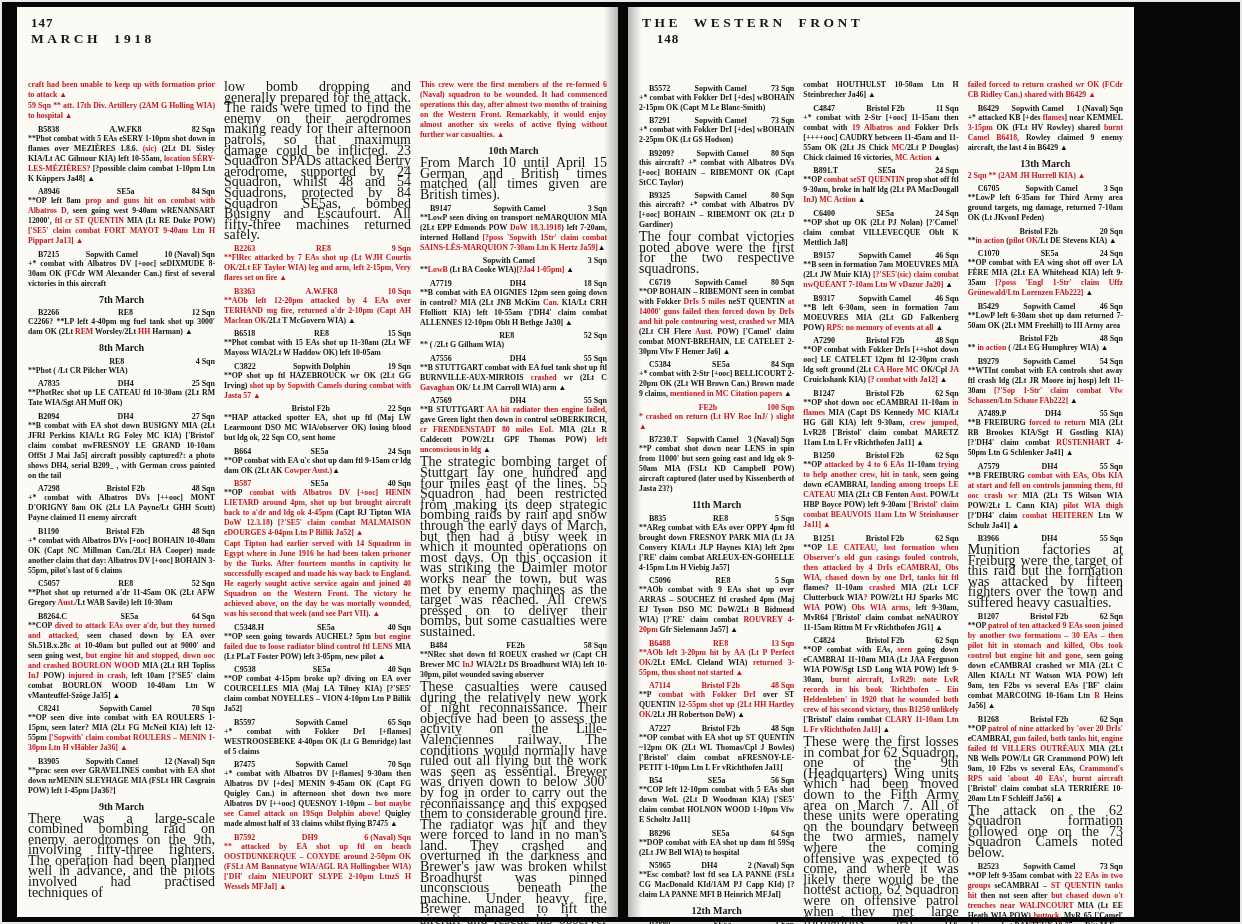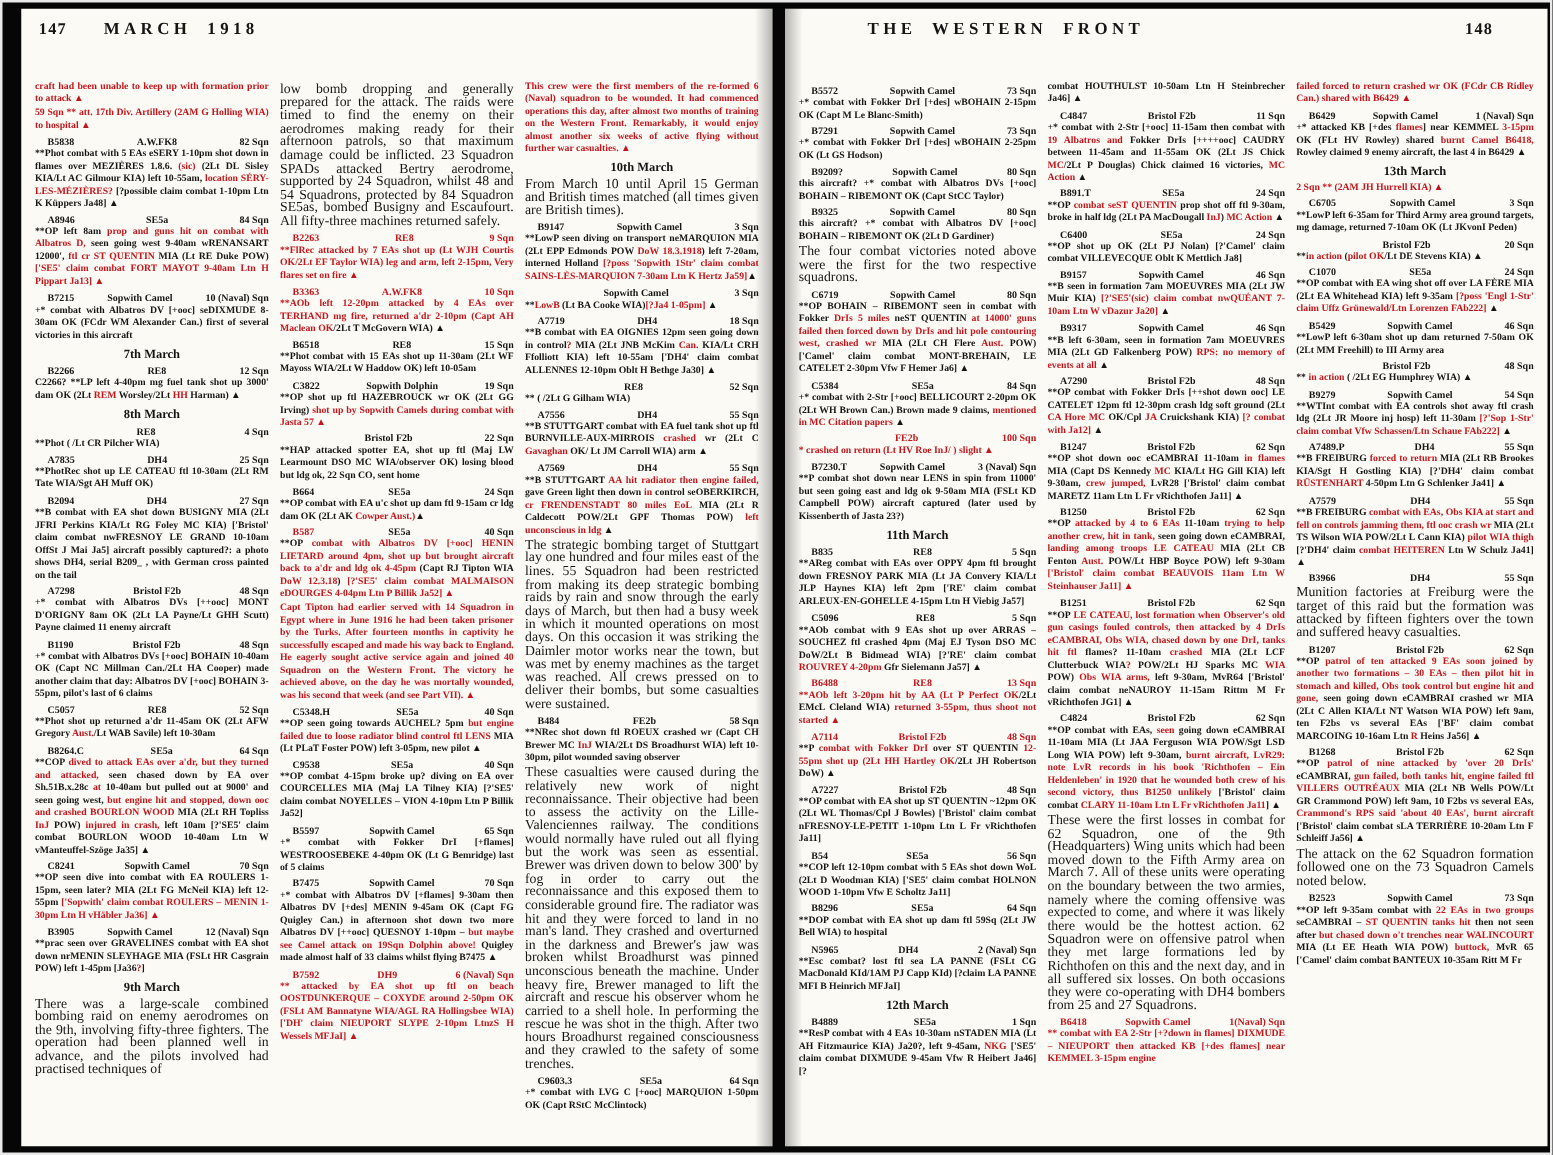--- a/index.html
+++ b/index.html
@@ -4,43 +4,43 @@
 <style>
   :root{ --red:#c3161c; --ink:#161514; --paper:#fbfaf5; }
   html,body{margin:0;padding:0;}
   body{ width:1242px; height:924px; background:#060606; position:relative;
         font-family:"Liberation Serif","DejaVu Serif",serif; overflow:hidden;}
   #frame{position:absolute; inset:0; border:2px solid #e9e9e9; box-sizing:border-box;}
   #spread{position:absolute; inset:0;}
   .page{ position:absolute; top:7px; height:910px; background:var(--paper);
          box-sizing:border-box; color:var(--ink); }
   .page.left{ left:17px; width:601px; }
-  .page.right{ left:628px; width:610px; }
+  .page.right{ left:628px; width:506px; }
   .page.left::after{ content:""; position:absolute; top:0; right:0; width:14px; height:100%;
     background:linear-gradient(to right, rgba(0,0,0,0), rgba(0,0,0,0.28)); pointer-events:none;}
   .page.right::before{ content:""; position:absolute; top:0; left:0; width:14px; height:100%;
     background:linear-gradient(to left, rgba(0,0,0,0), rgba(0,0,0,0.28)); pointer-events:none;}
-  .page-header{ display:flex; align-items:baseline; padding:8px 14px 5px 14px; }
+  .page-header{ display:flex; align-items:baseline; padding:8px 14px 5px 14px;flex-direction:column; }
   .page-number{ width:52px; font-size:13px; font-weight:700; letter-spacing:1px;}
-  .page.right .page-number{ text-align:left; }
+  .page.right .page-number{ text-align:center; }
   .header-spacer{ width:52px; }
   .running-title{ flex:1; font-size:13.5px; letter-spacing:3.5px;
                   word-spacing:6px; font-weight:600; }
   .columns{ display:flex; gap:9px; padding:2px 11px 0 11px; height:870px; overflow:hidden; }
   .column{ flex:1 1 0; overflow:hidden; text-align:justify;margin-top:26px; }
   .date-head{ font-size:10px; font-weight:700; margin:5px 0 2px 0; text-align:center; }
   .entry-head{ display:flex; font-size:8px; font-weight:700; margin-top:3.5px;
                padding-left:10px; align-items:baseline; }
   .entry-head .serial{ white-space:nowrap; }
   .entry-head .actype{ flex:1; text-align:center; white-space:nowrap; }
   .entry-head .sqn{ white-space:nowrap; text-align:right; }
   .entry-head.red{ color:var(--red); }
   p{ margin:0 0 1px 0; }
   .entry-body{ font-size:7.8px; line-height:10px; font-weight:700; }
-  .narr{ font-size:11px; line-height:10.6px; font-weight:400; margin:2px 0; }
+  .narr{ font-size:14px; line-height:10.6px; font-weight:400; margin:2px 0; }
   .r{ color:var(--red); }
   .rb{ color:var(--red); font-weight:700; }
   .red{ color:var(--red); }
 </style>
 </head>
 <body>
 
 <div id="frame"></div>
 <div id="spread">
     <div class="page left">

